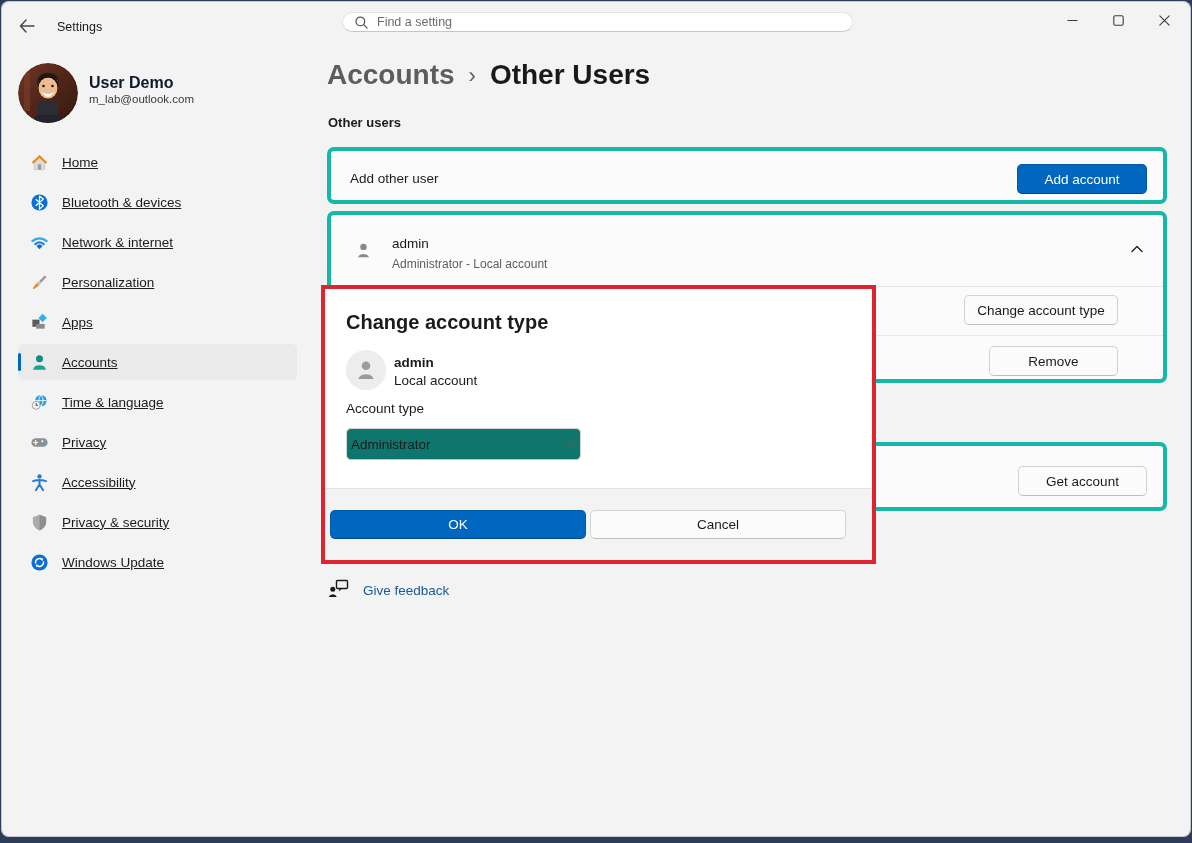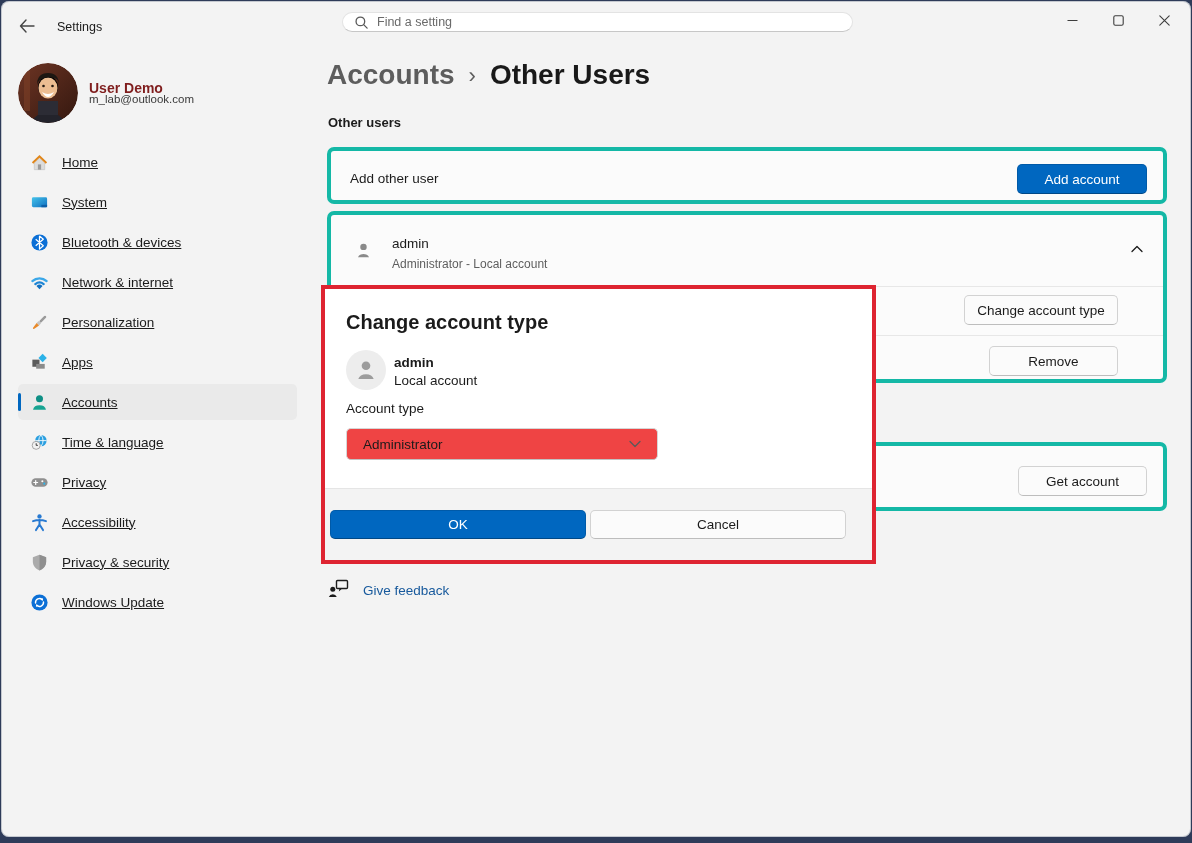--- a/index.html
+++ b/index.html
@@ -25,21 +25,21 @@
     background:#ffffff; border:1px solid #e3e3e3; border-bottom-color:#c7c7c7;
     border-radius:15px; display:flex; align-items:center; padding-left:11px; gap:8px;
   }
   .searchbox input { border:none; outline:none; background:transparent; flex:1;
     font-size:12.5px; color:#1b1b1b; font-family:inherit; }
   .searchbox input::placeholder { color:#6a6a6a; }
   .caption-controls { position:absolute; right:4px; top:0; display:flex; height:38px; }
   .caption-btn { width:46px; height:38px; display:flex; align-items:center; justify-content:center; color:#3d3d3d; }
   
   .avatar { position:absolute; left:17px; top:62px; width:60px; height:60px; border-radius:50%; overflow:hidden; }
-  .user-name { position:absolute; left:88px; top:79px; font-size:14px; font-weight:700; color:#7f1d1d; }
+  .user-name { position:absolute; left:88px; top:73px; font-size:16px; font-weight:700; color:#0f172a; }
   .user-email { position:absolute; left:88px; top:92px; font-size:11.5px; color:#3a3a3a; }
   .nav { position:absolute; left:17px; top:143px; width:279px; }
   .nav-item { position:relative; height:36px; margin-bottom:4px; border-radius:5px;
     display:flex; align-items:center; gap:13px; padding-left:12px;
     font-size:13.5px; color:#1b1b1b; cursor:pointer;text-decoration:underline; }
   .nav-item.selected { background:#eaeaea; }
   .nav-item.selected::before { content:""; position:absolute; left:0px; top:9px; width:3px; height:18px;
     border-radius:2px; background:var(--accent); }
   .nav-icon { width:19px; height:19px; flex:0 0 19px; }
   
@@ -60,23 +60,23 @@
   
   .annotation { position:absolute; left:320px; top:284px; width:555px; height:279px;
     border:4px solid var(--annotation); z-index:10; }
   .dialog { position:absolute; inset:0; background:#ffffff; }
   .dialog-title { position:absolute; left:21px; top:22px; font-size:20px; font-weight:600; color:#1b1b1b; }
   .dialog-avatar { position:absolute; left:21px; top:61px; width:40px; height:40px; border-radius:50%; background:#ededed;
     display:flex; align-items:center; justify-content:center; }
   .dialog-user-name { position:absolute; left:69px; top:66px; font-size:13.5px; font-weight:700; color:#1b1b1b; }
   .dialog-user-type { position:absolute; left:69px; top:84px; font-size:13.5px; color:#1b1b1b; }
   .dialog-field-label { position:absolute; left:21px; top:112px; font-size:13.5px; color:#1b1b1b; }
-  .select { position:absolute; left:21px; top:139px; width:312px; height:32px;
-    background:#ef4444; border:1px solid #d6d6d6; border-bottom-color:#c2c2c2; border-radius:5px;
-    display:flex; align-items:center; padding:0 16px; font-size:13.5px; color:#1b1b1b; cursor:pointer; }
+  .select { position:absolute; left:21px; top:139px; width:235px; height:32px;
+    background:#0f766e; border:1px solid #d6d6d6; border-bottom-color:#c2c2c2; border-radius:5px;
+    display:flex; align-items:center; padding:0 4px; font-size:13.5px; color:#1b1b1b; cursor:pointer; }
   .select .sel-text { flex:1; }
   .dialog-footer { position:absolute; left:0; right:0; bottom:0; height:72px;
     background:#f3f3f3; border-top:1px solid #e5e5e5; display:flex; gap:4px; padding:21px 26px 0 5px; }
   .dialog-footer .btn { flex:1; height:29px; }
   .muted-stroke { stroke:#5a5a5a; }
 </style>
 </head>
 <body>
 
 <div class="window">
@@ -146,33 +146,20 @@
     <div class="nav-item">
       <svg class="nav-icon" viewBox="0 0 20 20">
           <path d="M4.5 10.5 V17.5 H15.5 V10.5 L10 5.5 Z" fill="#dcdcdc" stroke="#b5b5b5" stroke-width=".5"></path>
           <path d="M2 9.8 L10 2.2 L18 9.8 L16.6 11.2 L10 5 L3.4 11.2 Z" fill="#e0861a"></path>
           <rect x="8.3" y="12" width="3.4" height="5.5" fill="#9a9a9a"></rect>
         </svg>
       <span>Home</span>
     </div>
     <div class="nav-item">
       <svg class="nav-icon" viewBox="0 0 20 20">
-          <defs>
-            <linearGradient id="sysg" x1="0" y1="0" x2="1" y2="1">
-              <stop offset="0" stop-color="#45c3ea"></stop>
-              <stop offset="1" stop-color="#0f6fc0"></stop>
-            </linearGradient>
-          </defs>
-          <rect x="2" y="4.5" width="16" height="10.5" rx="1.5" fill="url(#sysg)"></rect>
-          <rect x="12" y="12.5" width="6" height="2.5" fill="#0d5fa8"></rect>
-        </svg>
-      <span>System</span>
-    </div>
-    <div class="nav-item">
-      <svg class="nav-icon" viewBox="0 0 20 20">
           <circle cx="10" cy="10" r="8.5" fill="#0b6fd6"></circle>
           <path d="M10 3 V17 L14 13.5 L6 6.5 M6 13.5 L14 6.5 L10 3" stroke="#ffffff" stroke-width="1.3" fill="none" stroke-linejoin="round"></path>
         </svg>
       <span>Bluetooth &amp; devices</span>
     </div>
     <div class="nav-item">
       <svg class="nav-icon" viewBox="0 0 20 20">
           <path d="M2.5 8.5 A11 11 0 0 1 17.5 8.5" stroke="#3aa7e8" stroke-width="2.4" fill="none" stroke-linecap="round"></path>
           <path d="M5.6 11.6 A7 7 0 0 1 14.4 11.6" stroke="#1b84d4" stroke-width="2.4" fill="none" stroke-linecap="round"></path>
           <path d="M10 17 L6.8 13.6 A4.6 4.6 0 0 1 13.2 13.6 Z" fill="#0f6fc0"></path>

